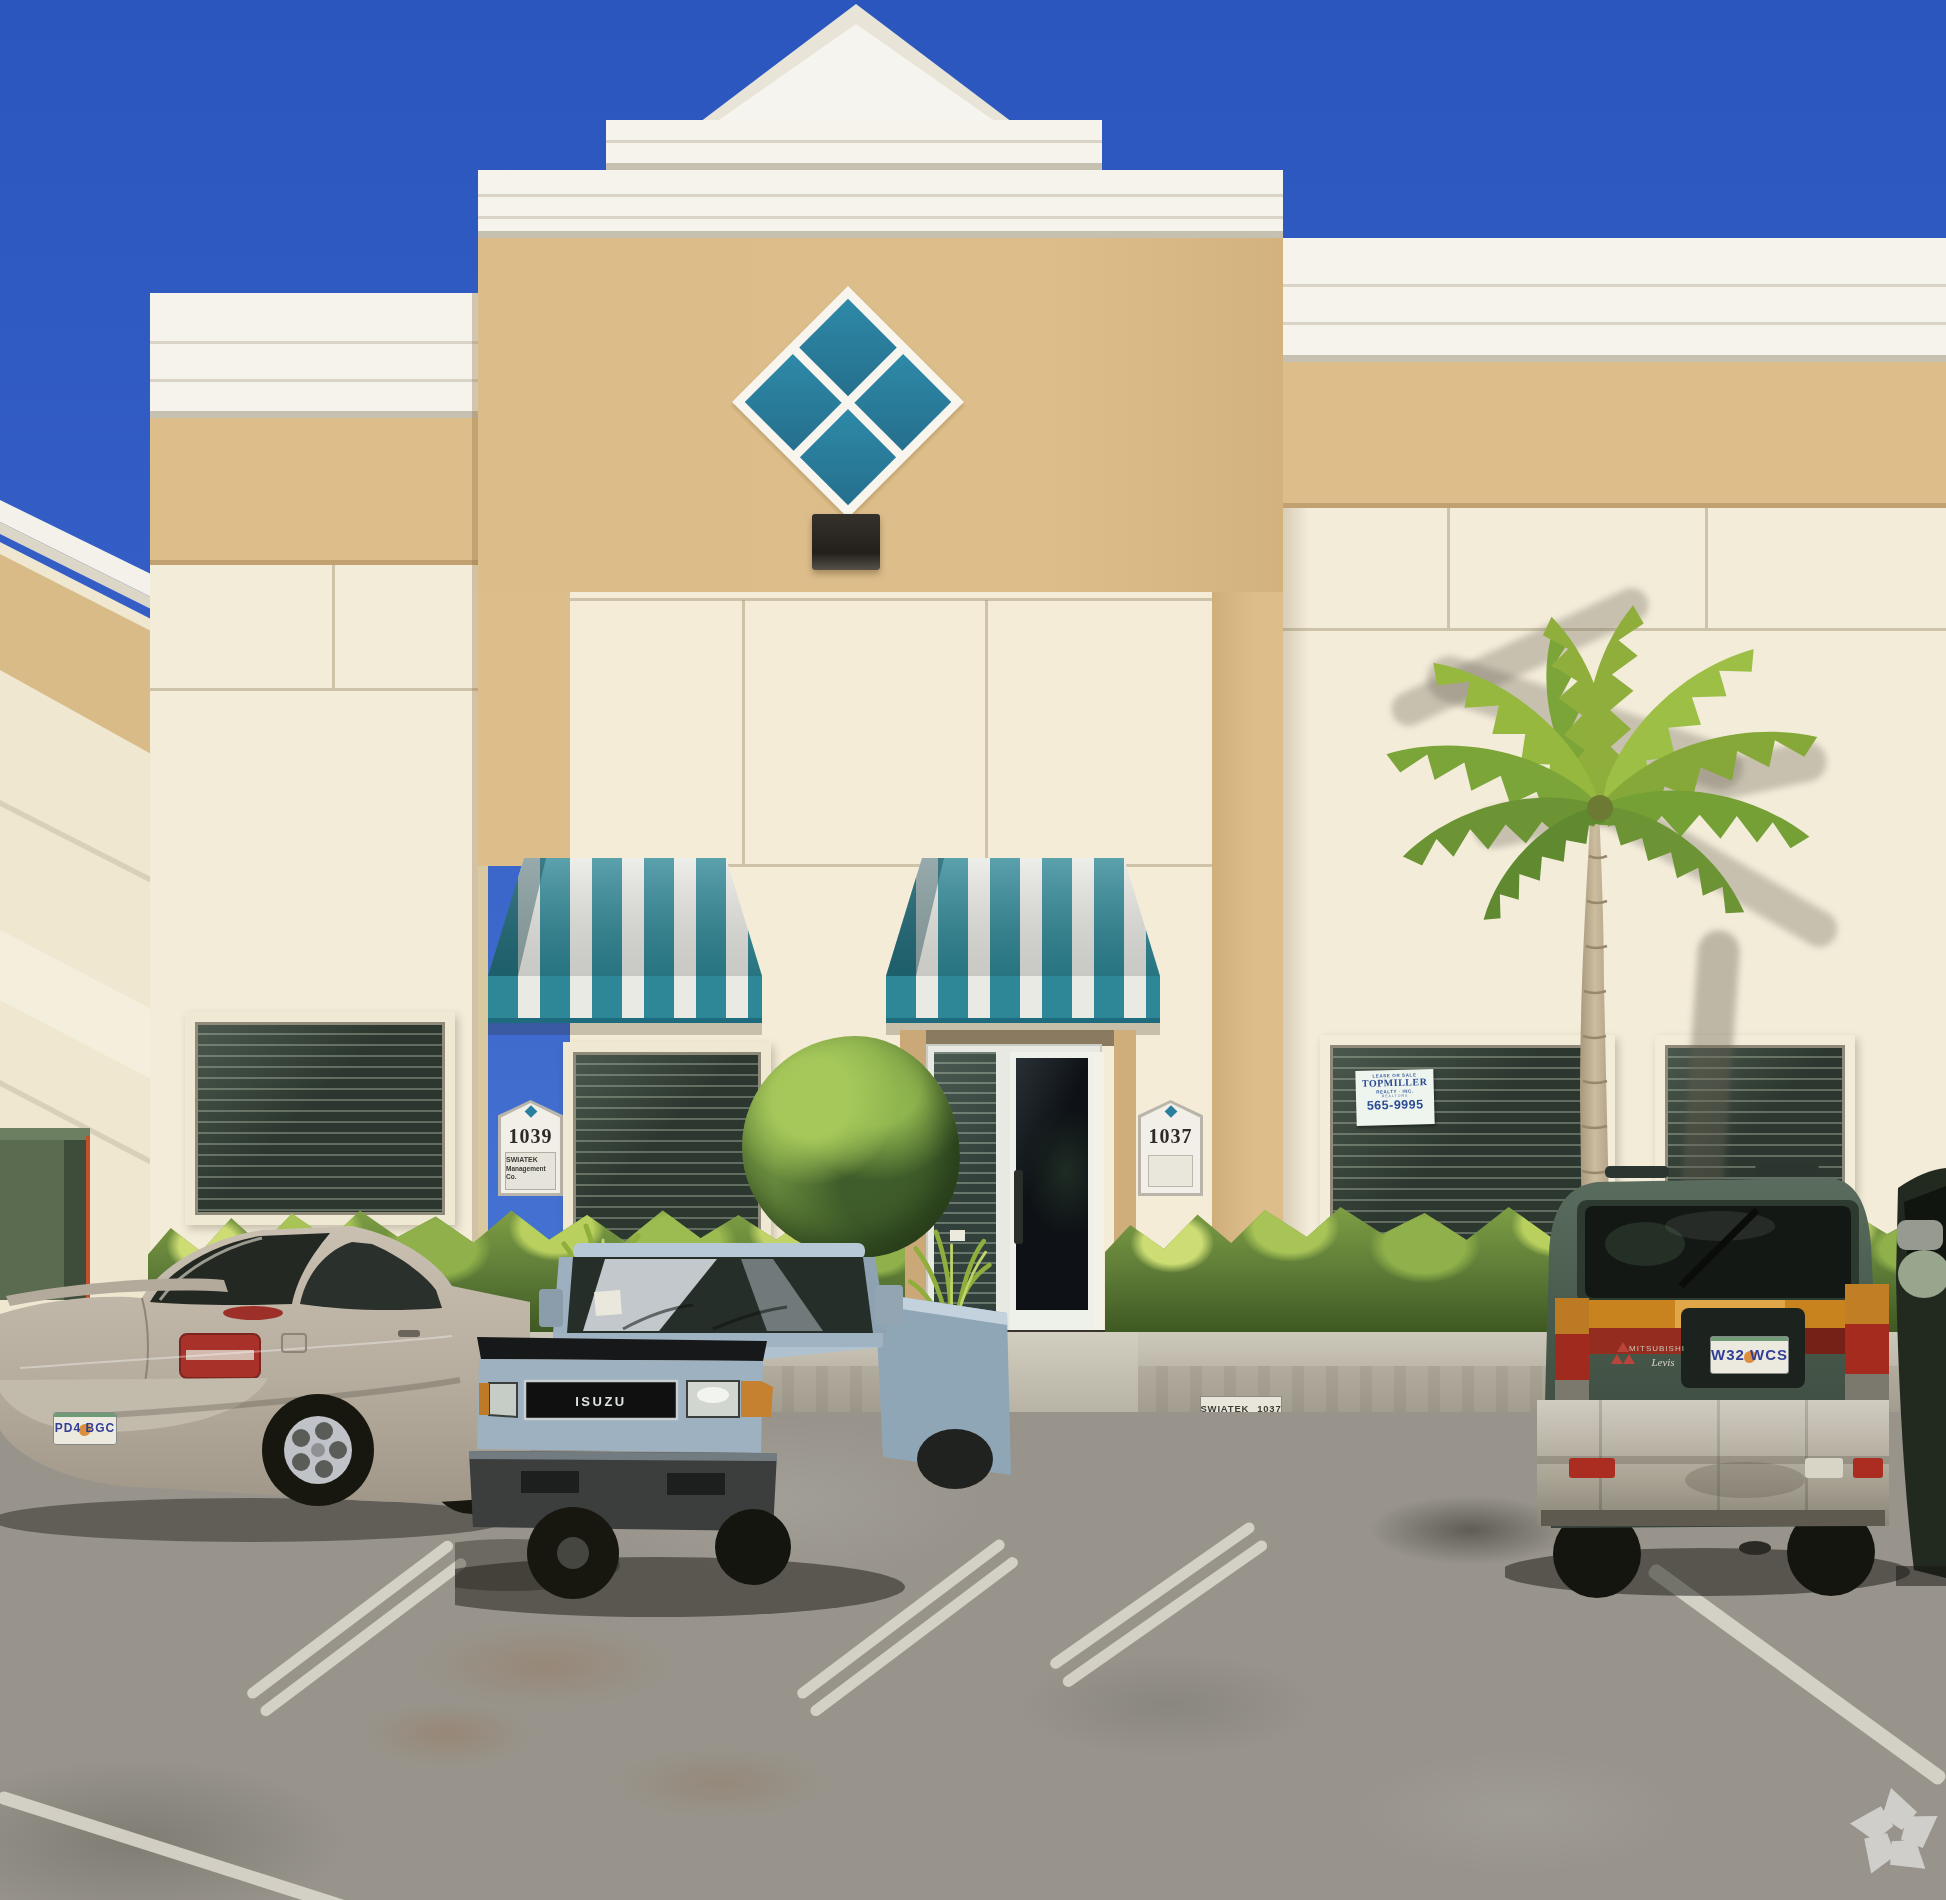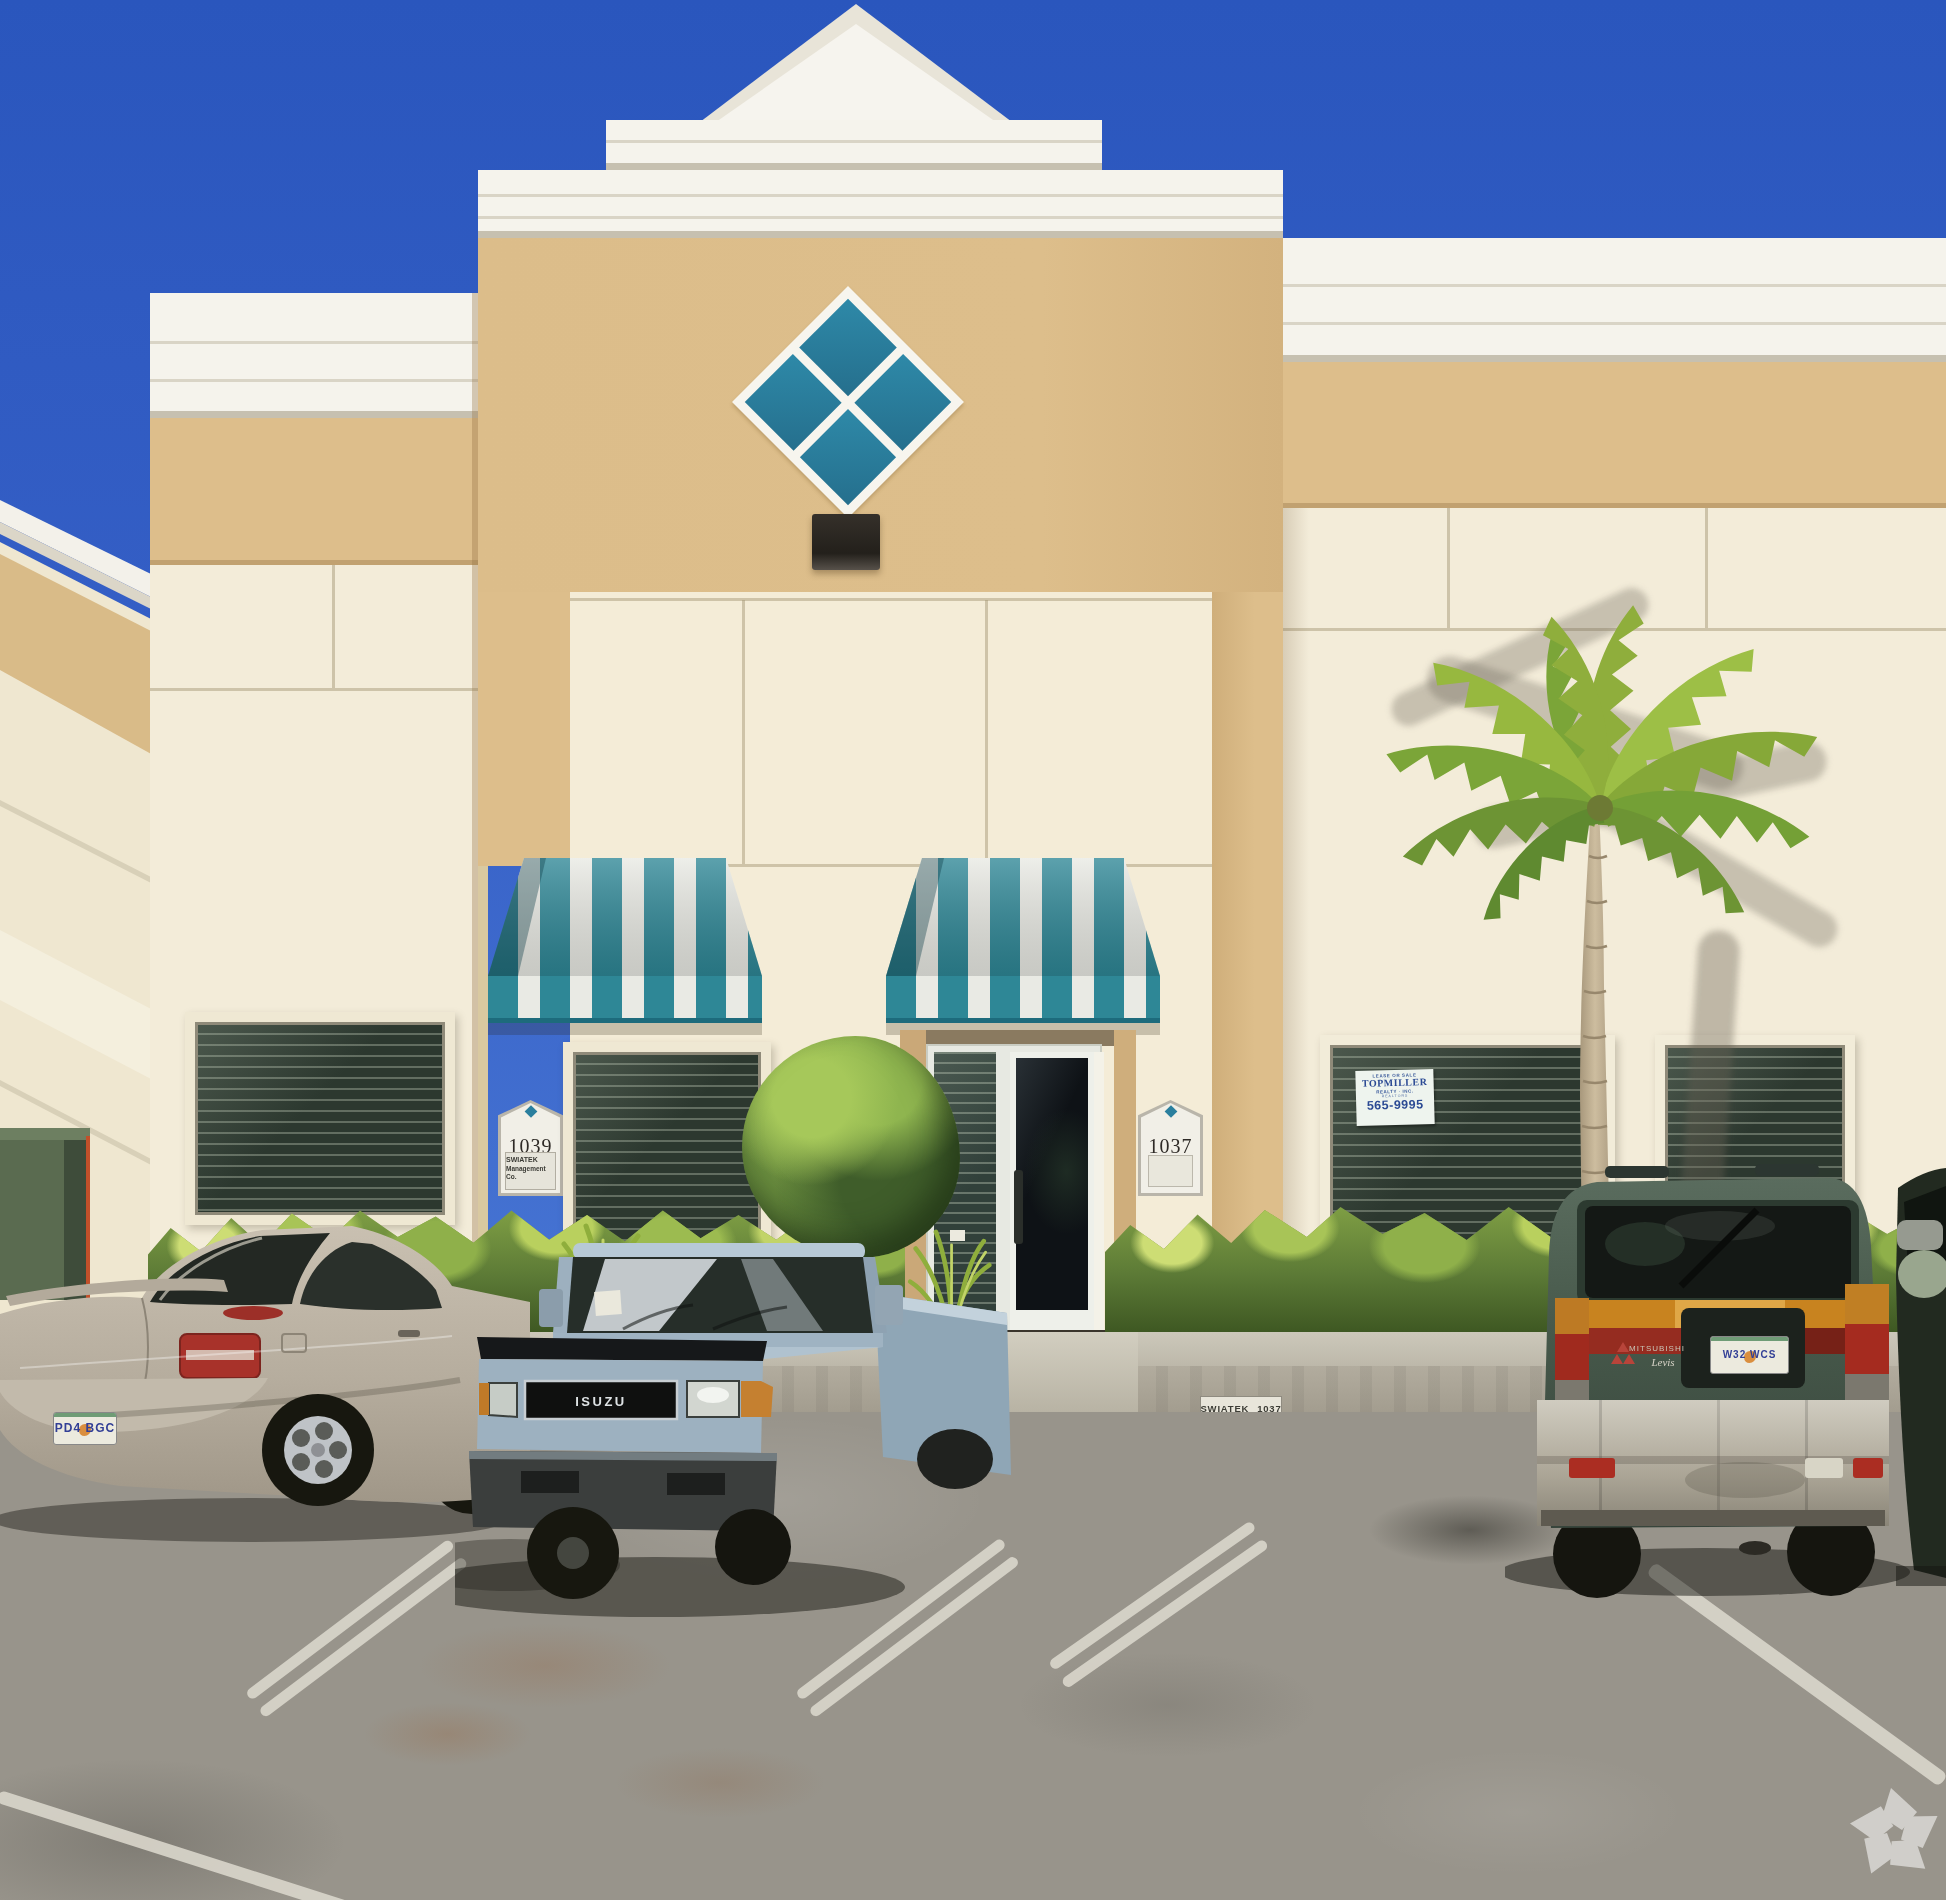--- a/index.html
+++ b/index.html
@@ -26,21 +26,21 @@
     repeating-linear-gradient(180deg,rgba(208,218,198,.33) 0 2px,rgba(0,0,0,0) 2px 11px),
     #2c382f;
     border:10px solid #efe8d3;box-shadow:inset 0 0 0 3px #8f8a79, 3px 4px 8px rgba(60,50,30,.25);}
 
   
   .plaque{clip-path:polygon(50% 0,100% 16%,100% 100%,0 100%,0 16%);background:#b9b5aa;}
   .plaque-in{position:absolute;left:3px;top:3px;right:3px;bottom:3px;
     clip-path:polygon(50% 0,100% 16%,100% 100%,0 100%,0 16%);background:#f1efe7;text-align:center;}
   .plaque .dia{position:absolute;left:50%;top:7px;width:9px;height:9px;transform:translateX(-50%) rotate(45deg);
     background:var(--logo-teal,#2a7f9e);}
-  .plaque .num{margin-top:32px;font-family:"Liberation Serif",serif;font-weight:400;
+  .plaque .num{margin-top:22px;font-family:"Liberation Serif",serif;font-weight:700;
     font-size:20px;color:#2e2a26;letter-spacing:1px;}
   .tenant{position:absolute;left:7px;right:7px;top:52px;bottom:6px;background:#e6e4da;
     border:1px solid #b2aea2;color:#3a3a34;line-height:1.25;padding-top:3px;}
   .tenant .t1{font-size:7px;font-weight:700;}
   .tenant .t2{font-size:6.5px;font-weight:700;}
 
   
   .tsign{background:#eef4ee;box-shadow:1px 2px 3px rgba(0,0,0,.4);text-align:center;
     transform:rotate(-1.5deg);color:var(--sign-navy,#2b4a94);padding-top:3px;}
   .tsign .l1{font-size:4.5px;letter-spacing:.6px;font-weight:700;color:#44629e;}
@@ -506,21 +506,21 @@
     <ellipse cx="240" cy="322" rx="60" ry="18" fill="rgba(80,75,65,.25)"></ellipse>
     <rect x="64" y="300" width="46" height="20" rx="3" fill="#ab2d22"></rect>
     <rect x="300" y="300" width="38" height="20" rx="3" fill="#d8d5c6"></rect>
     <rect x="348" y="300" width="30" height="20" rx="3" fill="#ab2d22"></rect>
     <rect x="36" y="352" width="344" height="16" fill="#5e5a50"></rect>
     <ellipse cx="250" cy="390" rx="16" ry="7" fill="#2c2a24"></ellipse>
   </svg>
   <div class="a plate" style="left:1710px;top:1336px;width:77px;height:36px;">
     <div class="strip"></div>
     <div class="fl"></div>
-    <div class="ptxt" style="font-size:10px;line-height:36px;">W32 WCS</div>
+    <div class="ptxt" style="font-size:15px;line-height:36px;">W32 WCS</div>
   </div>
 
   <svg class="a" style="left:1845px;top:1782px;" width="100" height="100" viewBox="0 0 100 100">
     <g transform="translate(50,52)" fill="#ffffff" opacity=".55">
       <path id="wmk" d="M-4,-46 L22,-22 L7,-4 L-13,-17 Z"></path>
       <use href="#wmk" transform="rotate(72)"></use>
       <use href="#wmk" transform="rotate(144)"></use>
       <use href="#wmk" transform="rotate(216)"></use>
       <use href="#wmk" transform="rotate(288)"></use>
     </g>

